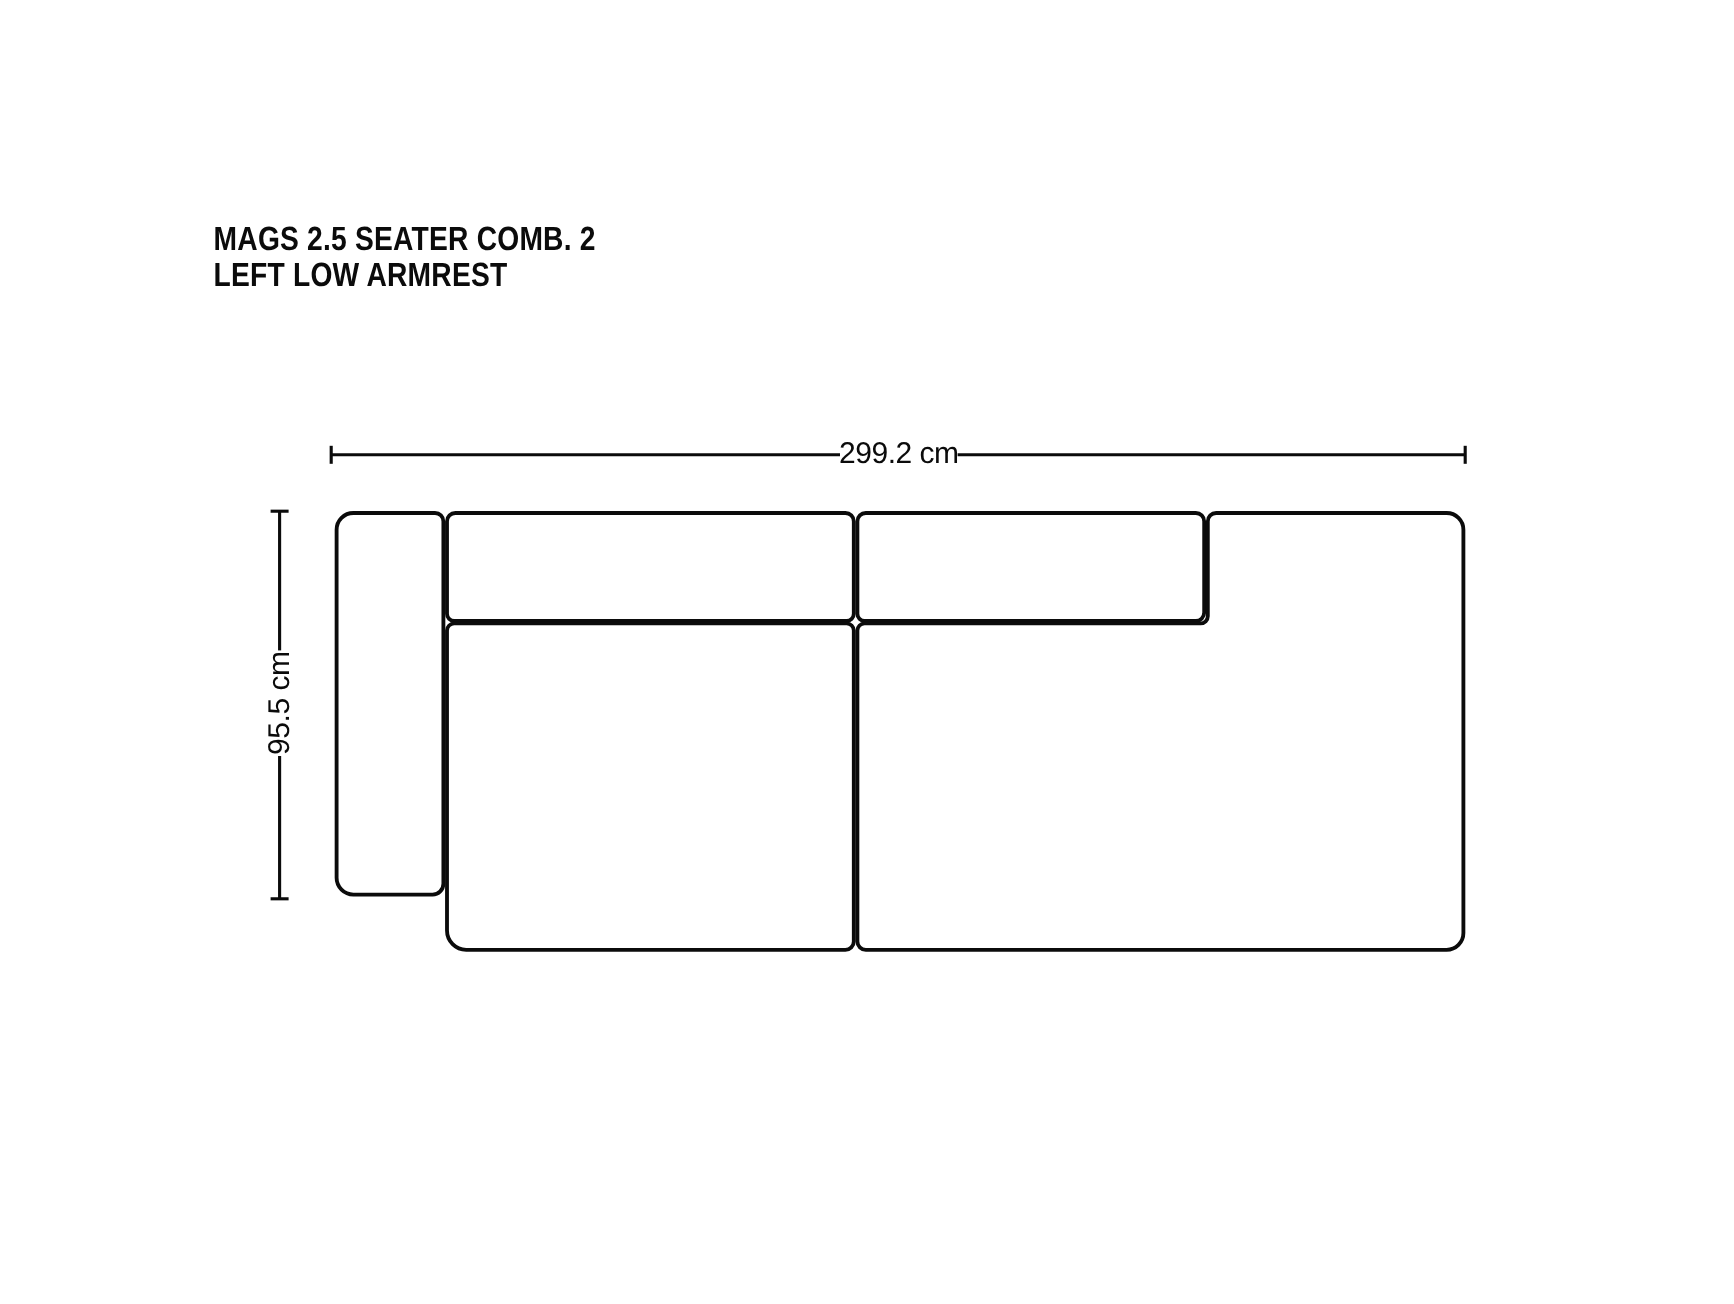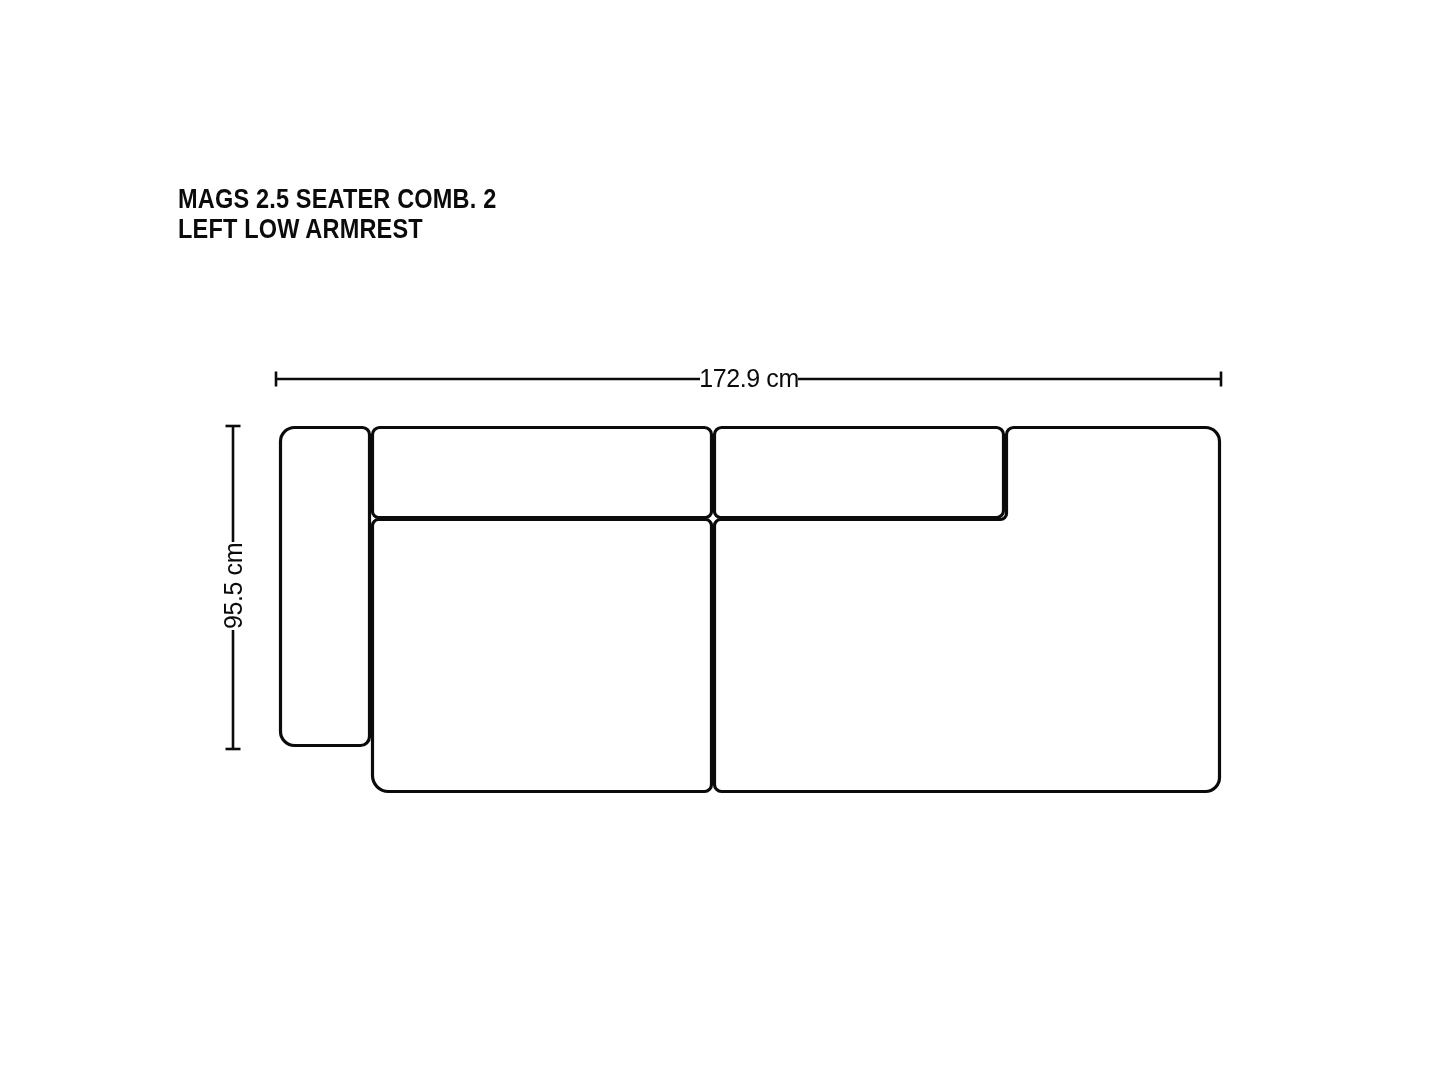--- a/index.html
+++ b/index.html
@@ -114,17 +114,17 @@
         M 1013.5 427.5
         H 1205.5 A 14 14 0 0 1 1219.5 441.5
         V 777.5 A 14 14 0 0 1 1205.5 791.5
         H 721.5 A 7 7 0 0 1 714.5 784.5
         V 525.5 A 6 6 0 0 1 720.5 519.5
         H 1000.5 A 6 6 0 0 0 1006.5 513.5
         V 434.5 A 7 7 0 0 1 1013.5 427.5 Z"></path>
     </g>
   </svg>
 
-  <div class="dim-label dim-width">172.9 cm</div>
+  <div class="dim-label dim-width">299.2 cm</div>
 
   <div class="dim-label dim-depth">95.5 cm</div>
 
 </div>
 
 </body></html>

